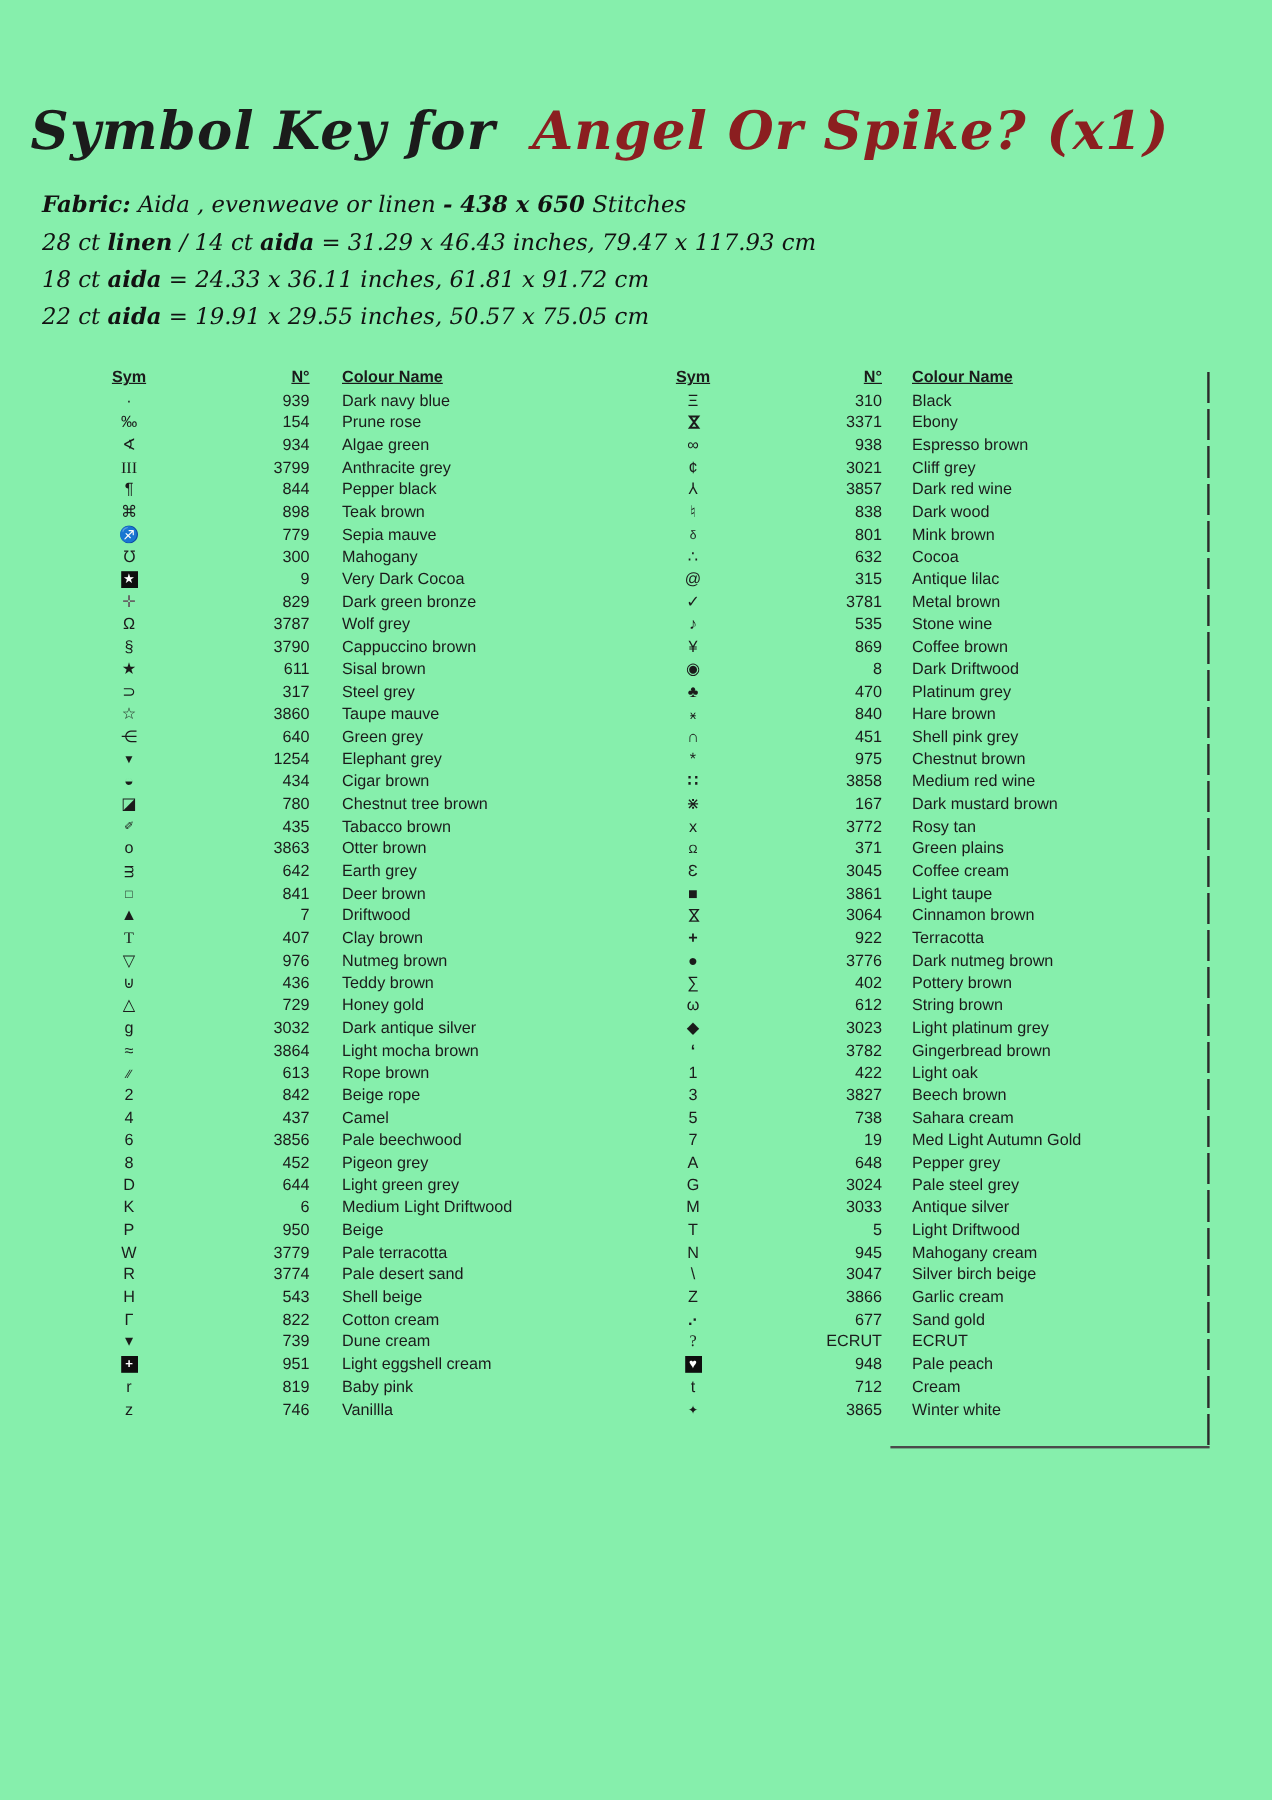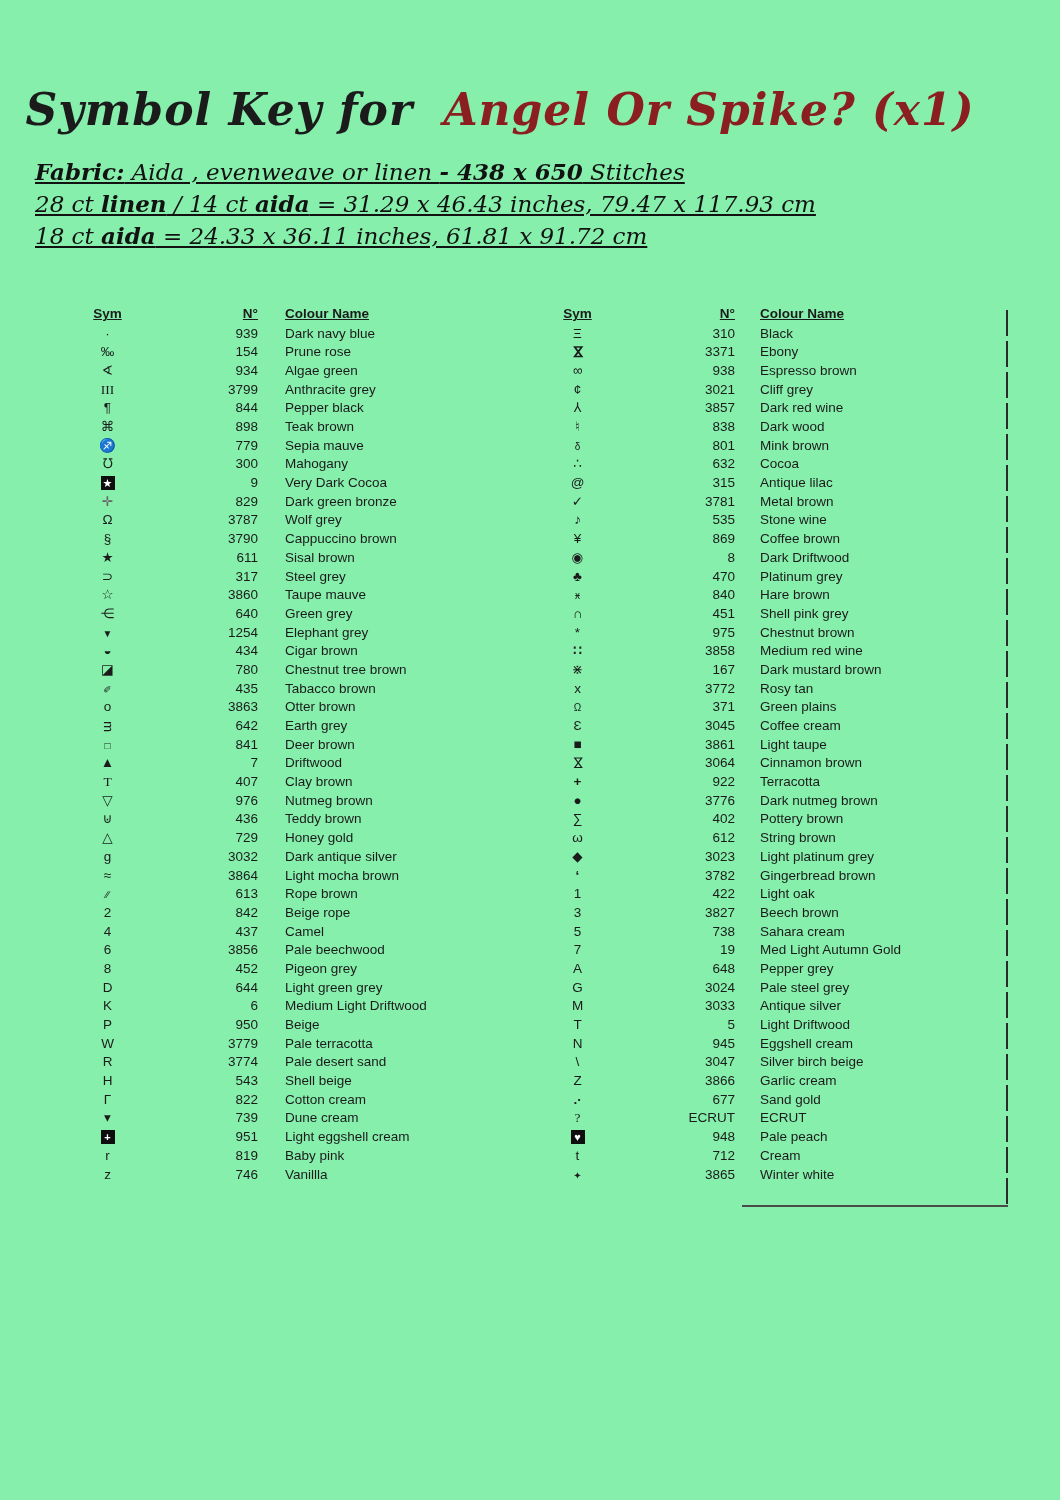--- a/index.html
+++ b/index.html
@@ -7,21 +7,21 @@
         font-family:"Liberation Sans",sans-serif;color:#1b1b1b;}
 
   
   #title{position:absolute;top:84px;left:0;right:60px;text-align:center;
          font-family:"DejaVu Serif",cursive;font-style:italic;font-weight:bold;
          font-size:44px;letter-spacing:1px;white-space:nowrap;}
   #title .t-red{margin-left:14px;}
 
   
   #fabric{position:absolute;left:35px;top:156px;
-          font-family:"DejaVu Serif",serif;font-style:italic;font-size:23px;color:#121212;text-decoration:underline;}
+          font-family:"DejaVu Serif",serif;font-style:italic;font-size:19px;color:#121212;}
   .fline{line-height:31px;white-space:nowrap;}
   .fb{font-weight:bold;}
 
   
   .symtable{position:absolute;top:304px;}
   #table-left{left:75px;width:470px;}
   #table-right{left:545px;width:460px;}
   .thead,.trow{display:grid;align-items:center;}
   #table-left .thead,#table-left .trow{grid-template-columns:65px 118px auto;}
   #table-right .thead,#table-right .trow{grid-template-columns:65px 125px auto;}
@@ -54,20 +54,21 @@
 
   <div id="title">
     <span class="t-black">Symbol Key for</span>
     <span class="t-red" style="color: rgb(139, 30, 32);">Angel Or Spike? (x1)</span>
   </div>
 
   <div id="fabric">
       <div class="fline"><span class="fb">Fabric:</span><span>  Aida , evenweave or  linen </span><span class="fb">- 438 x 650</span><span> Stitches</span></div>
       <div class="fline"><span>28 ct </span><span class="fb">linen</span><span> / 14 ct </span><span class="fb">aida</span><span> = 31.29 x 46.43 inches, 79.47 x 117.93 cm</span></div>
       <div class="fline"><span>18 ct </span><span class="fb">aida</span><span>  = 24.33 x 36.11 inches, 61.81 x 91.72 cm</span></div>
+      <div class="fline"><span>22 ct </span><span class="fb">aida</span><span> = 19.91 x 29.55 inches, 50.57 x 75.05 cm</span></div>
     </div>
 
   <div id="table-left" class="symtable">
     <div class="thead">
       <span class="cell sym">Sym</span>
       <span class="cell num">N°</span>
       <span class="cell name">Colour Name</span>
     </div>
     <div class="tbody">
         <div class="trow">
@@ -496,21 +497,21 @@
           <span class="cell name">Antique silver</span>
         </div>
         <div class="trow">
           <span class="cell sym"><span class="glyph">T</span></span>
           <span class="cell num">5</span>
           <span class="cell name">Light Driftwood</span>
         </div>
         <div class="trow">
           <span class="cell sym"><span class="glyph">N</span></span>
           <span class="cell num">945</span>
-          <span class="cell name">Eggshell cream</span>
+          <span class="cell name">Mahogany cream</span>
         </div>
         <div class="trow">
           <span class="cell sym"><span class="glyph">\</span></span>
           <span class="cell num">3047</span>
           <span class="cell name">Silver birch beige</span>
         </div>
         <div class="trow">
           <span class="cell sym"><span class="glyph">Z</span></span>
           <span class="cell num">3866</span>
           <span class="cell name">Garlic cream</span>

